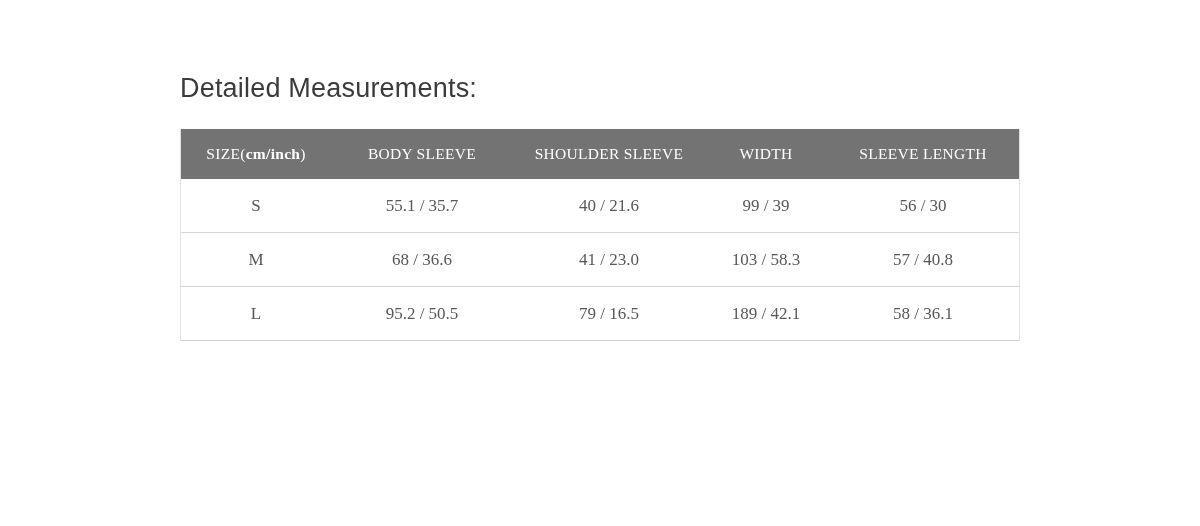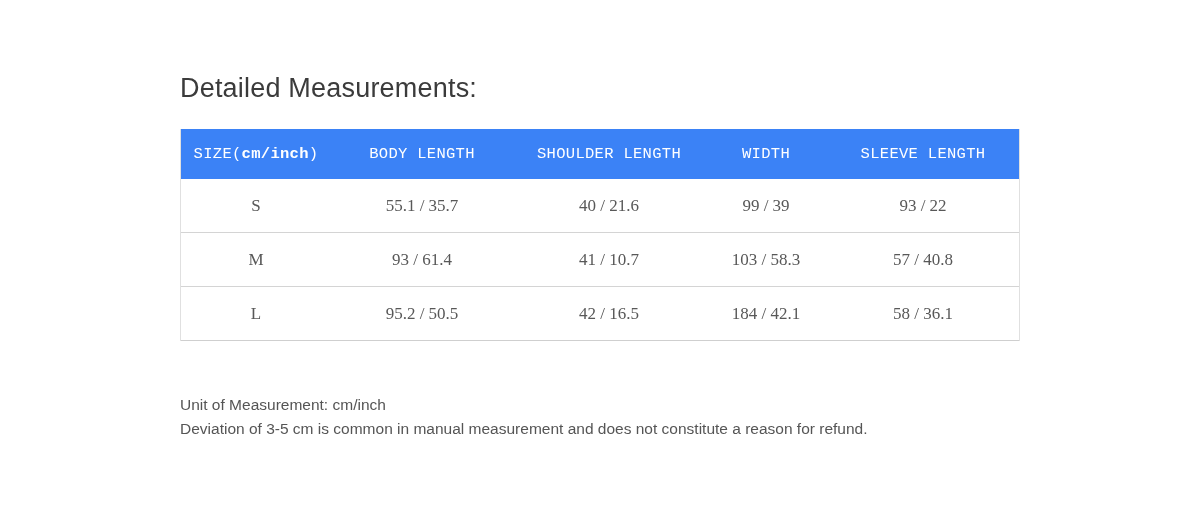--- a/index.html
+++ b/index.html
@@ -31,23 +31,23 @@
     padding-top: 72px;
     line-height: 1.2;
   }
   table.size-table {
     border-collapse: collapse;
     width: 838px;
     margin-top: 25px;
     table-layout: fixed;
   }
   table.size-table thead th {
-    background: #3b82f6;
+    background: #737373;
     color: #ffffff;
-    font-family: Liberation Mono, monospace;
+    font-family: Liberation Serif, serif;
     font-size: 15.5px;
     font-weight: 400;
     letter-spacing: 0.3px;
     height: 48px;
     text-align: center;
     vertical-align: middle;
     border: none;
   }
   table.size-table thead th .bold-part {
     font-weight: 700;
@@ -104,50 +104,46 @@
       <colgroup>
         <col class="c0">
           <col class="c1">
           <col class="c2">
           <col class="c3">
           <col class="c4">
       </colgroup>
       <thead>
         <tr>
           <th><span>SIZE(</span><span class="bold-part">cm/inch</span><span>)</span></th>
-          <th>BODY LENGTH</th>
-          <th>SHOULDER LENGTH</th>
+          <th>BODY SLEEVE</th>
+          <th>SHOULDER SLEEVE</th>
           <th>WIDTH</th>
           <th>SLEEVE LENGTH</th>
         </tr>
       </thead>
       <tbody>
         <tr>
           <td>S</td>
           <td>55.1 / 35.7</td>
           <td>40 / 21.6</td>
           <td>99 / 39</td>
-          <td>93 / 22</td>
+          <td>56 / 30</td>
         </tr>
         <tr>
           <td>M</td>
-          <td>93 / 61.4</td>
-          <td>41 / 10.7</td>
+          <td>68 / 36.6</td>
+          <td>41 / 23.0</td>
           <td>103 / 58.3</td>
           <td>57 / 40.8</td>
         </tr>
         <tr>
           <td>L</td>
           <td>95.2 / 50.5</td>
-          <td>42 / 16.5</td>
-          <td>184 / 42.1</td>
+          <td>79 / 16.5</td>
+          <td>189 / 42.1</td>
           <td>58 / 36.1</td>
         </tr>
       </tbody>
     </table>
   </div>
 
-  <div class="notes">
-    <div>Unit of Measurement: cm/inch</div>
-    <div>Deviation of 3-5 cm is common in manual measurement and does not constitute a reason for refund.</div>
-  </div>
 
 </div>
 
 </body></html>

